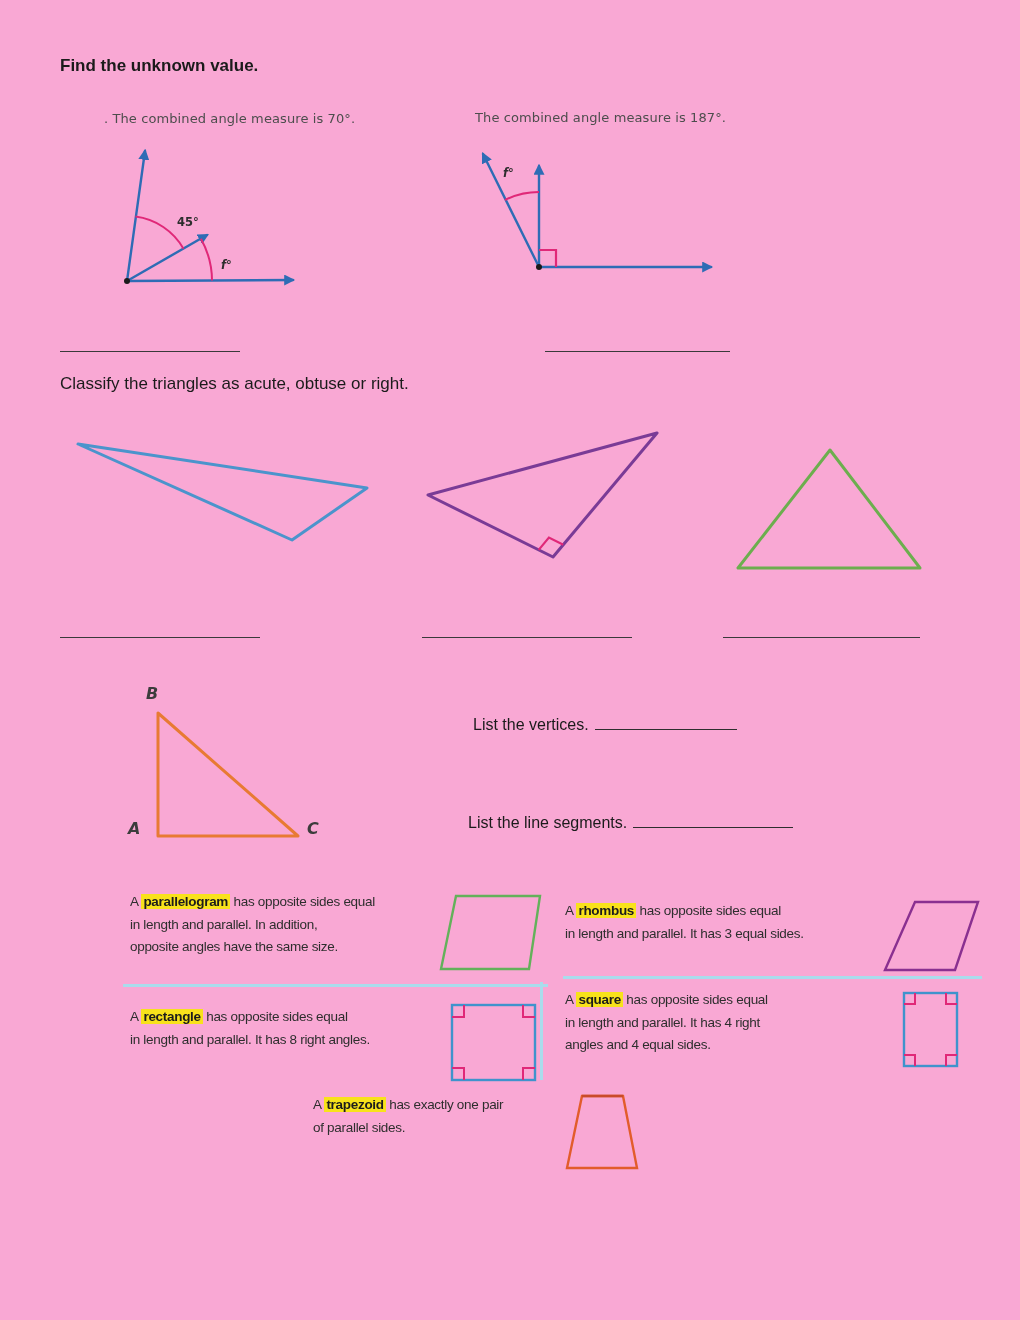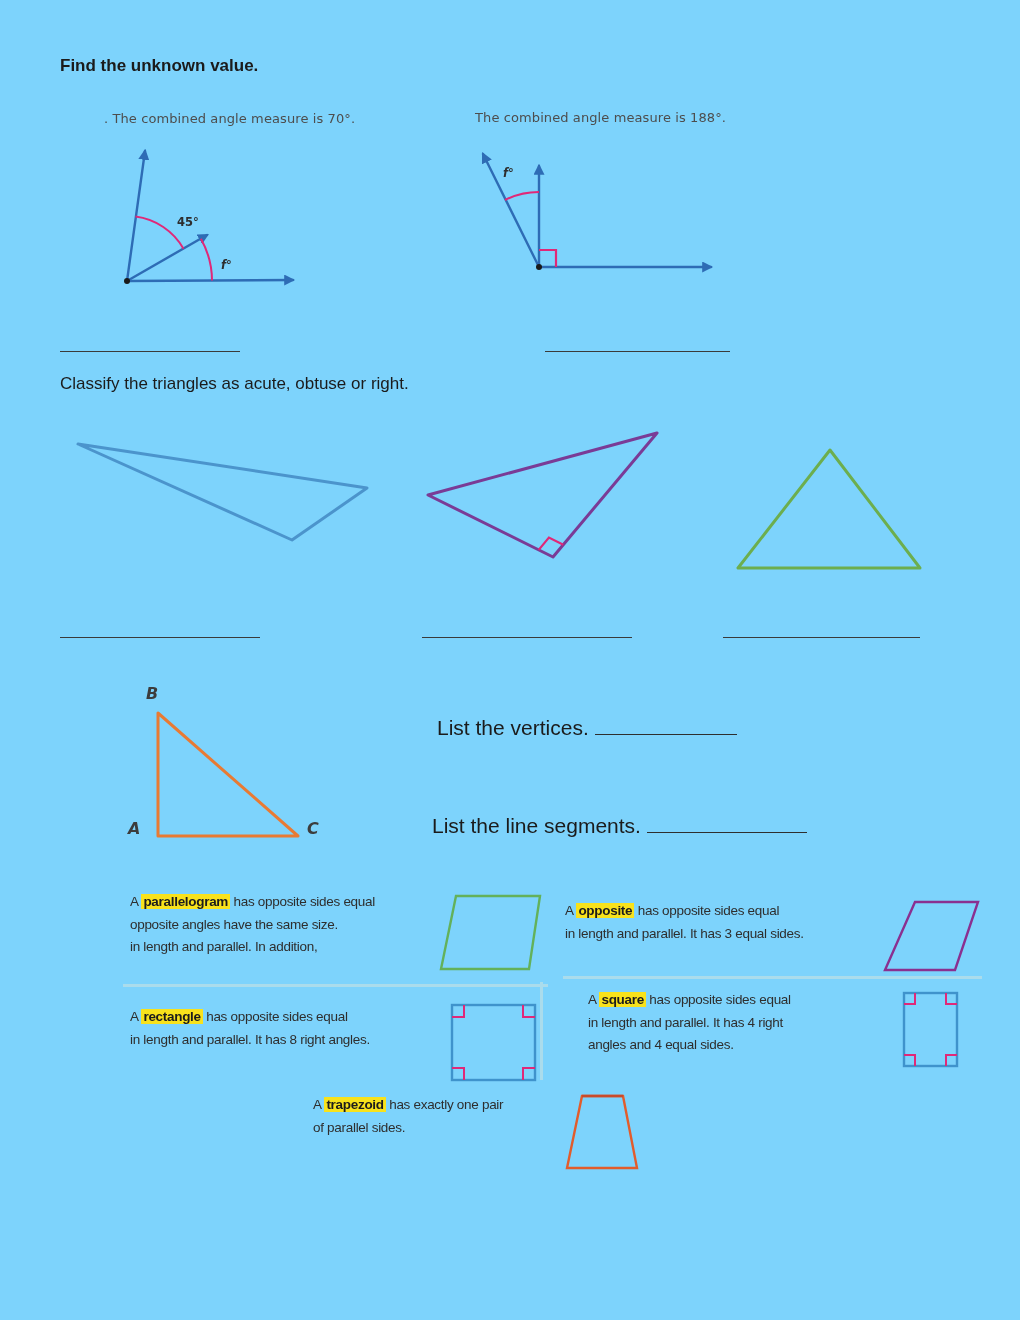--- a/index.html
+++ b/index.html
@@ -13,27 +13,27 @@
     --rhombus_purple:#8a3090;
     --rect_blue:#3f93cc;
     --trapezoid_orange:#e25c2b;
     --highlight_yellow:#f8e21b;
     --divider_blue:#aadcec;
     --ink:#1b1b1b;
     --caption_gray:#4d4d4d;
   }
   html,body{margin:0;padding:0;background:#ffffff;}
   body{font-family:"Liberation Sans", sans-serif;color:var(--ink);}
-  .page{position:relative;width:1020px;height:1320px;background:#7dd3fc;overflow:hidden;}
+  .page{position:relative;width:1020px;height:1320px;background:#f9a8d4;overflow:hidden;}
   .abs{position:absolute;}
   .title{font-size:17px;font-weight:700;color:var(--ink);}
   .heading{font-size:17px;color:var(--ink);}
   .caption{font-family:"DejaVu Sans", sans-serif;font-size:13px;color:var(--caption_gray);letter-spacing:.1px;}
   .answer-line{border-top:1.6px solid #3a3a3a;height:0;}
-  .prompt{font-size:21px;color:var(--ink);}
+  .prompt{font-size:16px;color:var(--ink);margin-left:36px;}
   .inline-blank{display:inline-block;border-bottom:1.5px solid #2e2e2e;height:.95em;margin-left:6px;}
   .def{font-size:13.5px;letter-spacing:-0.3px;color:#2e2e2e;line-height:22.5px;}
   .def .hl{background:var(--highlight_yellow);font-weight:700;color:#1c1c1c;padding:0 2px;}
   .divider{background:var(--divider_blue);}
   svg{display:block;overflow:visible;}
   svg text{font-family:"DejaVu Sans", sans-serif;}
   .ray{stroke:var(--diagram_blue);stroke-width:2.4;fill:none;stroke-linecap:round;}
   .f-dblue{fill:var(--diagram_blue);}
   .arc{stroke:var(--accent_pink);stroke-width:2;fill:none;}
   .ramark{stroke:var(--accent_pink);stroke-width:2.2;fill:none;}
@@ -52,21 +52,21 @@
   .corner{stroke:var(--accent_pink);stroke-width:2;fill:none;}
 </style>
 </head>
 <body>
 
 <div class="page">
 
   <div class="abs title" style="left:60px;top:56px;">Find the unknown value.</div>
 
   <div class="abs caption" style="left:104px;top:111px;">.  The combined angle measure is 70°.</div>
-  <div class="abs caption" style="left:475px;top:110px;">The combined angle measure is 188°.</div>
+  <div class="abs caption" style="left:475px;top:110px;">The combined angle measure is 187°.</div>
 
   <svg class="abs" style="left:95px;top:135px;" width="220" height="160" viewBox="0 0 220 160">
     <defs>
       <marker id="arw1" viewBox="0 0 10 10" refX="8" refY="5" markerWidth="11" markerHeight="11" orient="auto" markerUnits="userSpaceOnUse">
         <path d="M0,0 L10,5 L0,10 z" class="f-dblue"></path>
       </marker>
     </defs>
     <line class="ray" x1="32" y1="146" x2="50" y2="16" marker-end="url(#arw1)"></line>
     <line class="ray" x1="32" y1="146" x2="112" y2="100" marker-end="url(#arw1)"></line>
     <line class="ray" x1="32" y1="146" x2="198" y2="145" marker-end="url(#arw1)"></line>
@@ -123,29 +123,29 @@
 
   <div class="abs prompt" style="left:437px;top:714px;">
     <span>List the vertices.</span><span class="inline-blank" style="width:142px;"></span>
   </div>
   <div class="abs prompt" style="left:432px;top:812px;">
     <span>List the line segments.</span><span class="inline-blank" style="width:160px;"></span>
   </div>
 
   <div class="abs def" style="left:130px;top:891px;width:300px;">
       <div class="def-line"><span class="seg">A </span><span class="hl">parallelogram</span><span class="seg"> has opposite sides equal</span></div>
+      <div class="def-line"><span class="seg">in length and parallel. In addition,</span></div>
       <div class="def-line"><span class="seg">opposite angles have the same size.</span></div>
-      <div class="def-line"><span class="seg">in length and parallel. In addition,</span></div>
     </div>
   <svg class="abs" style="left:435px;top:890px;" width="115" height="85" viewBox="0 0 115 85">
     <polygon class="shape sh-green" points="21,6 105,6 94,79 6,79"></polygon>
   </svg>
 
   <div class="abs def" style="left:565px;top:900px;width:305px;">
-      <div class="def-line"><span class="seg">A </span><span class="hl">opposite</span><span class="seg"> has opposite sides equal</span></div>
+      <div class="def-line"><span class="seg">A </span><span class="hl">rhombus</span><span class="seg"> has opposite sides equal</span></div>
       <div class="def-line"><span class="seg">in length and parallel. It has 3 equal sides.</span></div>
     </div>
   <svg class="abs" style="left:875px;top:893px;" width="110" height="85" viewBox="0 0 110 85">
     <polygon class="shape sh-purple" points="40,9 103,9 80,77 10,77"></polygon>
   </svg>
 
   <div class="abs divider" style="left:123px;top:984px;width:425px;height:2.5px;"></div>
   <div class="abs divider" style="left:563px;top:976px;width:419px;height:2.5px;"></div>
   <div class="abs divider" style="left:540px;top:982px;width:2.5px;height:98px;"></div>
 
@@ -154,21 +154,21 @@
       <div class="def-line"><span class="seg">in length and parallel. It has 8 right angles.</span></div>
     </div>
   <svg class="abs" style="left:445px;top:1000px;" width="95" height="85" viewBox="0 0 95 85">
     <rect class="shape sh-blue" x="7" y="5" width="83" height="75"></rect>
     <path class="corner" d="M19,5 L19,17 L7,17"></path>
     <path class="corner" d="M78,5 L78,17 L90,17"></path>
     <path class="corner" d="M7,68 L19,68 L19,80"></path>
     <path class="corner" d="M90,68 L78,68 L78,80"></path>
   </svg>
 
-  <div class="abs def" style="left:565px;top:989px;width:260px;margin-left:23px;">
+  <div class="abs def" style="left:565px;top:989px;width:260px;">
       <div class="def-line"><span class="seg">A </span><span class="hl">square</span><span class="seg"> has opposite sides equal</span></div>
       <div class="def-line"><span class="seg">in length and parallel. It has 4 right</span></div>
       <div class="def-line"><span class="seg">angles and 4 equal sides.</span></div>
     </div>
   <svg class="abs" style="left:898px;top:988px;" width="65" height="85" viewBox="0 0 65 85">
     <rect class="shape sh-blue" x="6" y="5" width="53" height="73"></rect>
     <path class="corner" d="M17,5 L17,16 L6,16"></path>
     <path class="corner" d="M48,5 L48,16 L59,16"></path>
     <path class="corner" d="M6,67 L17,67 L17,78"></path>
     <path class="corner" d="M59,67 L48,67 L48,78"></path>

